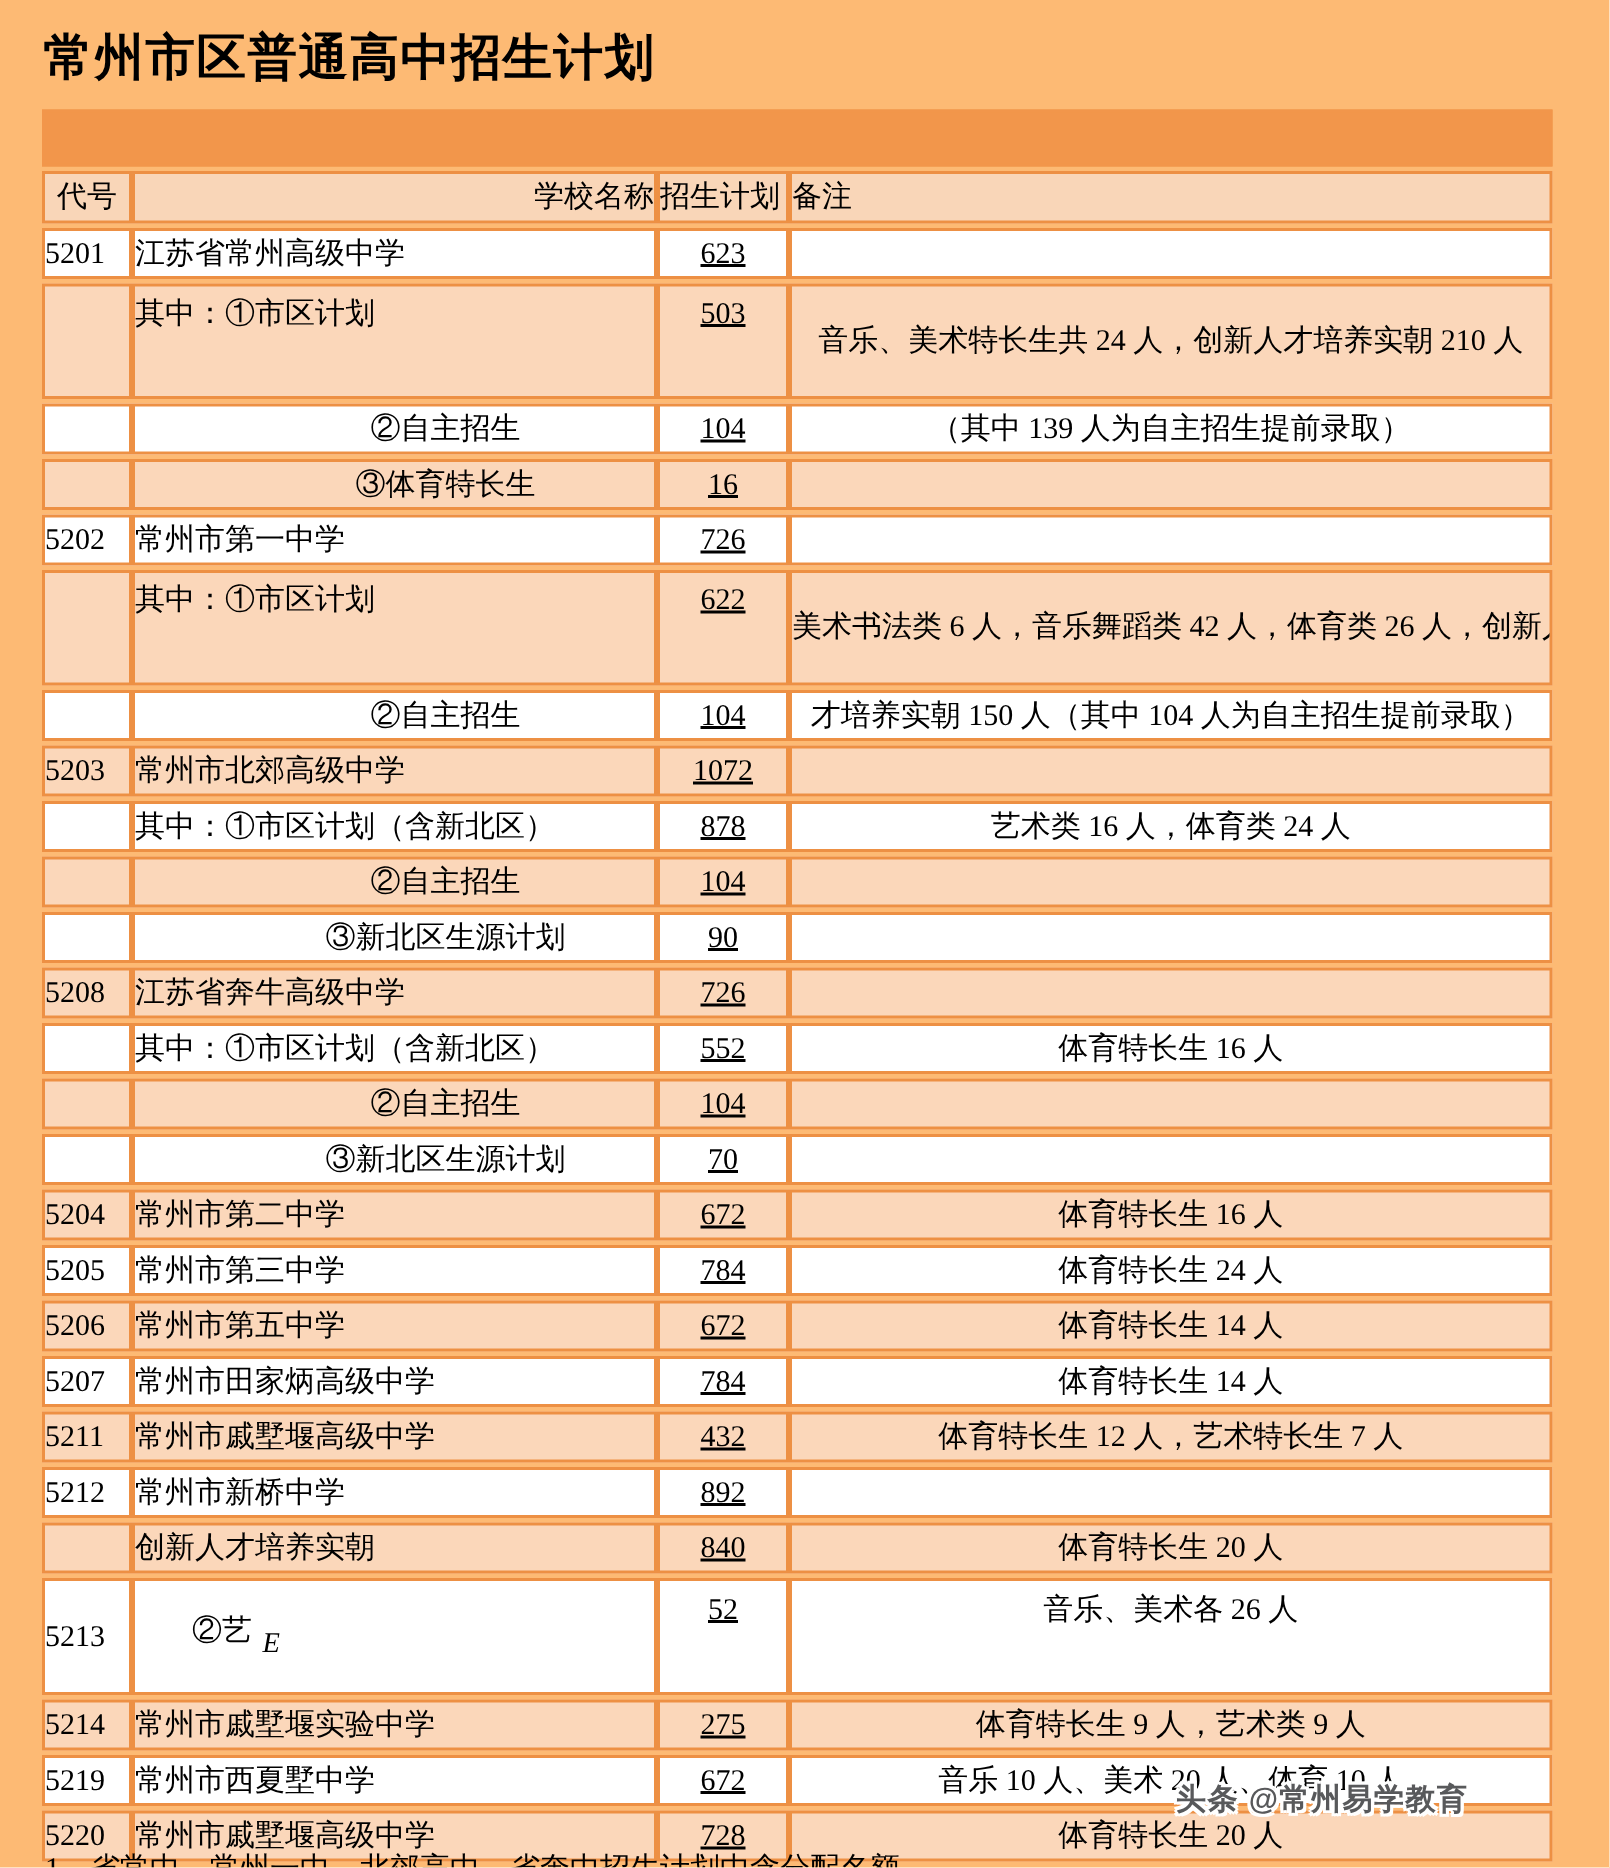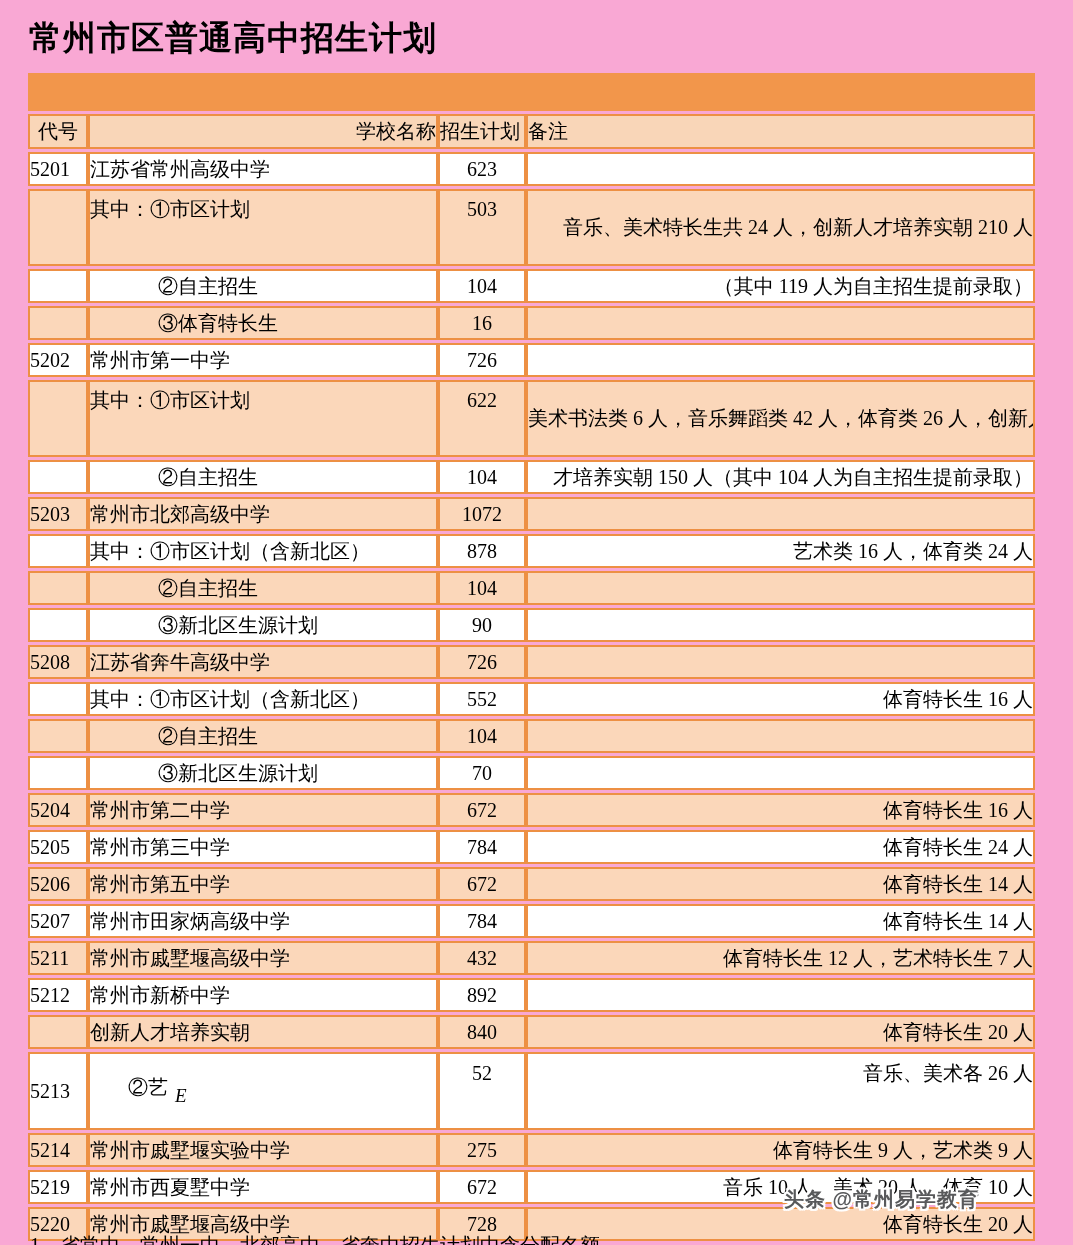--- a/index.html
+++ b/index.html
@@ -4,21 +4,21 @@
 <style>
   html, body {
     margin: 0; padding: 0;
     width: 1073px; height: 1245px;
     overflow: hidden;
     background: #ffffff;
     font-family: "Liberation Serif", "DejaVu Serif", serif;
     color: #000;
     position: relative;
   }
-  .page { position: absolute; inset: 0; width: 1073px; height: 1245px; overflow: hidden; background: #f9a8d4; }
+  .page { position: absolute; inset: 0; width: 1073px; height: 1245px; overflow: hidden; background: #fdba74; }
 
   .title {
     position: absolute; left: 29px; top: 16px;
     font-size: 33px; font-weight: bold;
     font-family: "Liberation Sans", "DejaVu Sans", sans-serif;
     letter-spacing: 1px;
     white-space: nowrap;
   }
 
   table.enroll {
@@ -48,24 +48,24 @@
     height: 31px;
     text-align: left;
   }
 
   tr.data td { height: 30px; }
   tr.data.tall td { height: 67px; }
   tr.data.shade td { background: var(--row-peach, #FBD7BA); }
 
   td.code { text-align: left; padding-left: 5px; }
   td.name { text-align: left; padding-left: 6px; }
-  td.plan { text-align: center; }
-  td.remark { text-align: right; padding-left: 7px; white-space: nowrap; margin-left: 25px; }
-
-  tr.indent-sub td.name { padding-left: 68px; }
+  td.plan { text-align: center; text-decoration: underline; }
+  td.remark { text-align: center; padding-left: 7px; white-space: nowrap; margin-left: 25px; }
+
+  tr.indent-sub td.name { padding-left: 68px; text-align: center; }
   tr.indent-small td.name { padding-left: 38px; }
 
   tr.top-cells td.code, tr.top-cells td.name, tr.top-cells td.plan {
     vertical-align: top; padding-top: 6px;
   }
   tr.plan-top td.plan { vertical-align: top; padding-top: 7px; }
   tr.remark-top td.remark { vertical-align: top; padding-top: 7px; }
 
   .name-sub {
     font-style: italic;
@@ -129,21 +129,21 @@
         <tr class="data shade tall top-cells">
           <td class="code"></td>
           <td class="name">其中：①市区计划</td>
           <td class="plan">503</td>
           <td class="remark">音乐、美术特长生共 24 人，创新人才培养实朝 210 人</td>
         </tr>
         <tr class="data indent-sub">
           <td class="code"></td>
           <td class="name">②自主招生</td>
           <td class="plan">104</td>
-          <td class="remark">（其中 119 人为自主招生提前录取）</td>
+          <td class="remark">（其中 139 人为自主招生提前录取）</td>
         </tr>
         <tr class="data shade indent-sub">
           <td class="code"></td>
           <td class="name">③体育特长生</td>
           <td class="plan">16</td>
           <td class="remark"></td>
         </tr>
         <tr class="data">
           <td class="code">5202</td>
           <td class="name">常州市第一中学</td>

